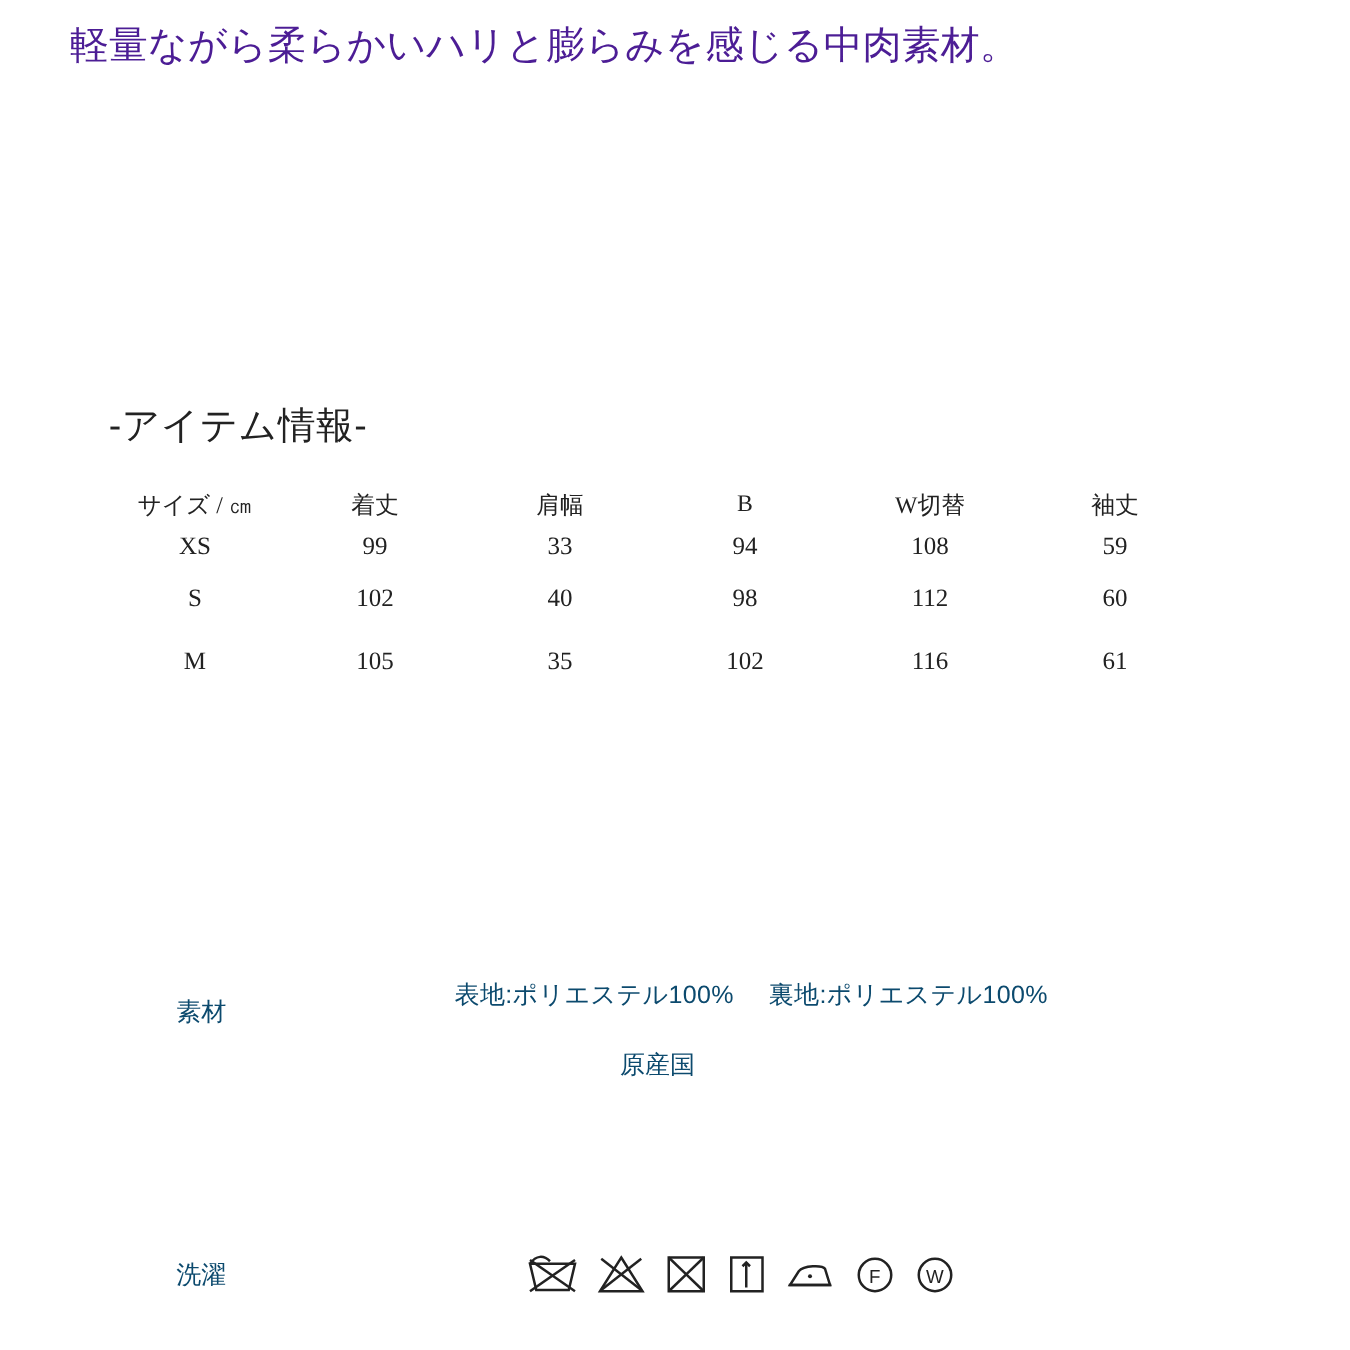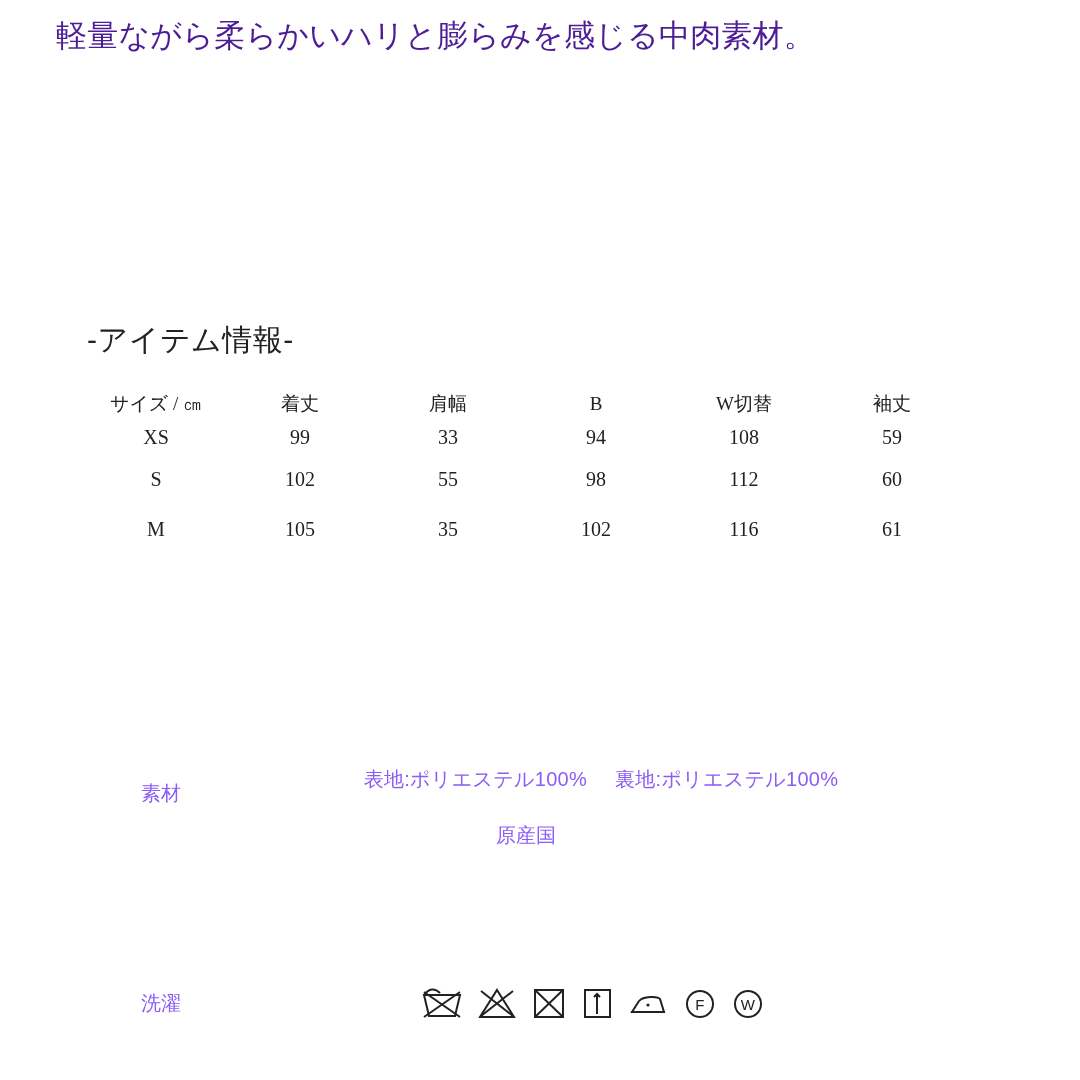--- a/index.html
+++ b/index.html
@@ -83,24 +83,24 @@
   .size-table .col-a { width: 148px; }
   .size-table .col-b { width: 148px; }
   .size-table .col-c { width: 148px; }
   .size-table .col-d { width: 148px; }
   .size-table .col-e { width: 148px; }
 
   
   .spec {
     position: absolute;
     left: 86px;
-    top: 764px;
+    top: 780px;
     width: 880px;
     font-size: 20px;
-    color: #8b5cf6;
+    color: #0c4a6e;
   }
   .spec-row {
     display: flex;
     align-items: center;
     min-height: 46px;
   }
   .spec-label {
     width: 150px;
     text-align: center;
     flex: 0 0 150px;
@@ -158,21 +158,21 @@
         <td>XS</td>
         <td>99</td>
         <td>33</td>
         <td>94</td>
         <td>108</td>
         <td>59</td>
       </tr>
       <tr>
         <td>S</td>
         <td>102</td>
-        <td>55</td>
+        <td>40</td>
         <td>98</td>
         <td>112</td>
         <td>60</td>
       </tr>
       <tr>
         <td>M</td>
         <td>105</td>
         <td>35</td>
         <td>102</td>
         <td>116</td>

